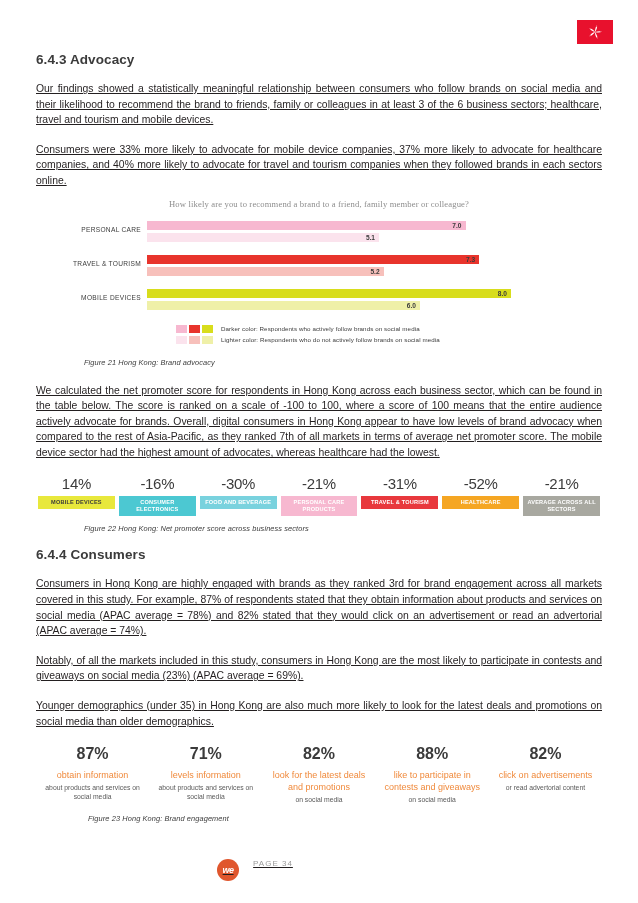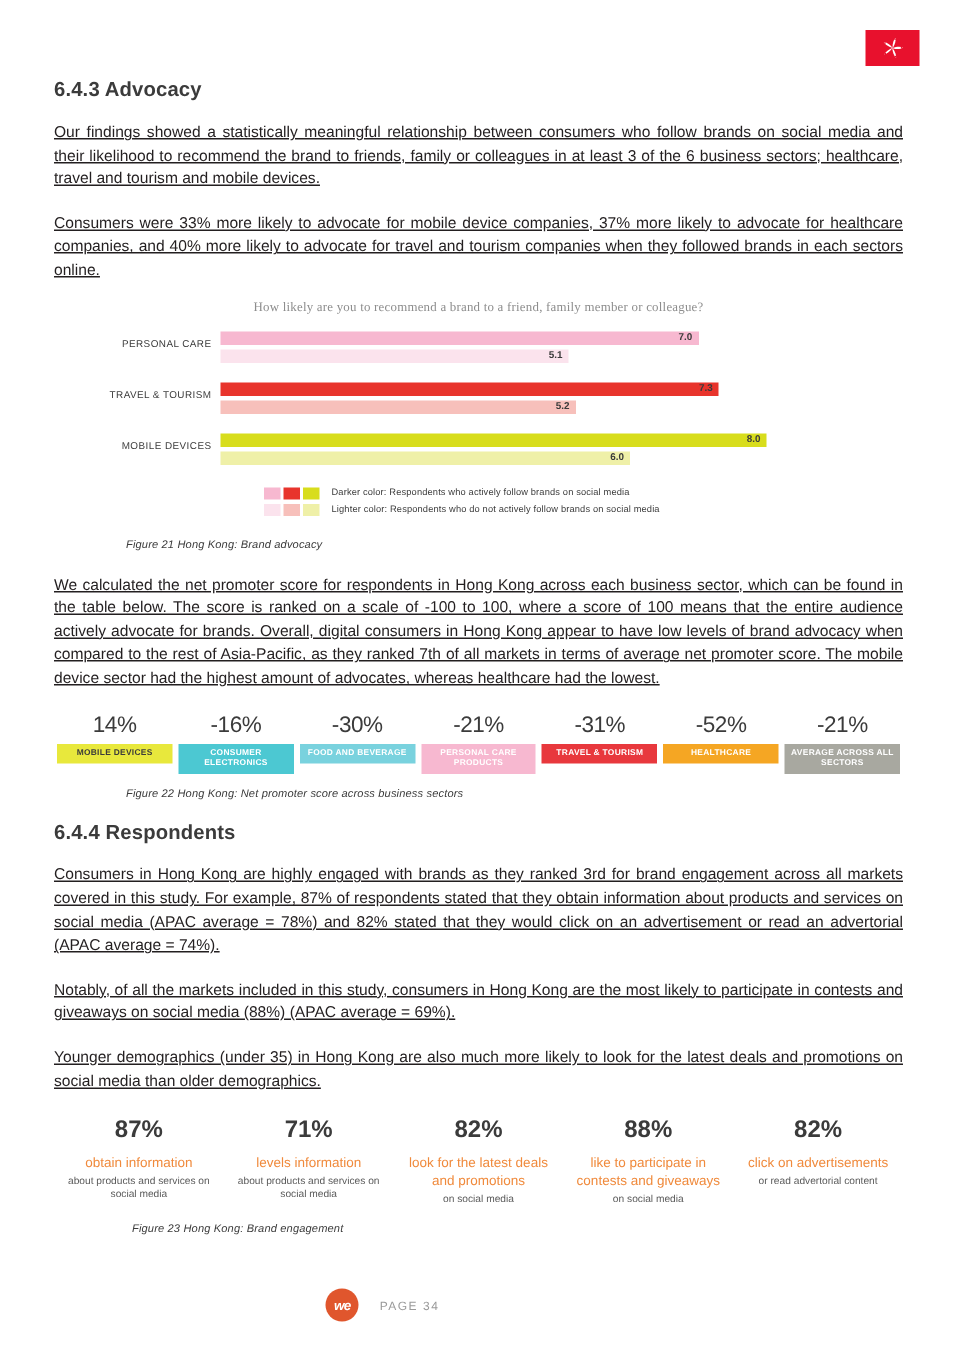--- a/index.html
+++ b/index.html
@@ -84,21 +84,21 @@
   .eng-cell{flex:1;text-align:center;padding:0 5px;box-sizing:border-box;}
   .eng-val{font-size:16px;font-weight:bold;color:#3b3b3b;margin-bottom:6px;}
   .eng-head{
     font-size:9px;color:#f08a3c;line-height:12px;margin-bottom:2px;
   }
   .eng-sub{font-size:6.8px;color:#5a5a5a;line-height:9px;}
 
   
   .footer{
     position:absolute;left:0;bottom:22px;width:510px;
-    display:flex;align-items:center;justify-content:center;
+    display:flex;justify-content:center;text-decoration:underline;
   }
   .we-logo{
     width:22px;height:22px;border-radius:50%;background:#e0562d;
     display:flex;align-items:center;justify-content:center;
     font-size:9px;color:#fff;font-weight:bold;font-style:italic;
     letter-spacing:-0.5px;
   }
   .pagenum{font-size:8px;color:#9a9a9a;margin-left:14px;letter-spacing:1px;}
 </style>
 </head>
@@ -216,23 +216,23 @@
         <div class="nps-chip" id="chip5" style="background: rgb(245, 166, 35); color: rgb(255, 255, 255);">HEALTHCARE</div>
       </div>
       <div class="nps-cell">
         <div class="nps-val">-21%</div>
         <div class="nps-chip" id="chip6" style="background: rgb(168, 168, 160); color: rgb(255, 255, 255);">AVERAGE ACROSS ALL SECTORS</div>
       </div>
     </div>
 
     <div class="figcap" style="margin-top:8px">Figure 22 Hong Kong: Net promoter score across business sectors</div>
 
-    <h2 class="sec" style="margin-top:14px">6.4.4 Respondents</h2>
+    <h2 class="sec" style="margin-top:14px">6.4.4 Consumers</h2>
     <p class="body">Consumers in Hong Kong are highly engaged with brands as they ranked 3rd for brand engagement across all markets covered in this study. For example, 87% of respondents stated that they obtain information about products and services on social media (APAC average = 78%) and 82% stated that they would click on an advertisement or read an advertorial (APAC average = 74%).</p>
-    <p class="body">Notably, of all the markets included in this study, consumers in Hong Kong are the most likely to participate in contests and giveaways on social media (88%) (APAC average = 69%).</p>
+    <p class="body">Notably, of all the markets included in this study, consumers in Hong Kong are the most likely to participate in contests and giveaways on social media (23%) (APAC average = 69%).</p>
     <p class="body">Younger demographics (under 35) in Hong Kong are also much more likely to look for the latest deals and promotions on social media than older demographics.</p>
 
     <div class="eng">
       <div class="eng-cell">
         <div class="eng-val">87%</div>
         <div class="eng-head">obtain information</div>
         <div class="eng-sub">about products and services on social media</div>
       </div>
       <div class="eng-cell">
         <div class="eng-val">71%</div>

